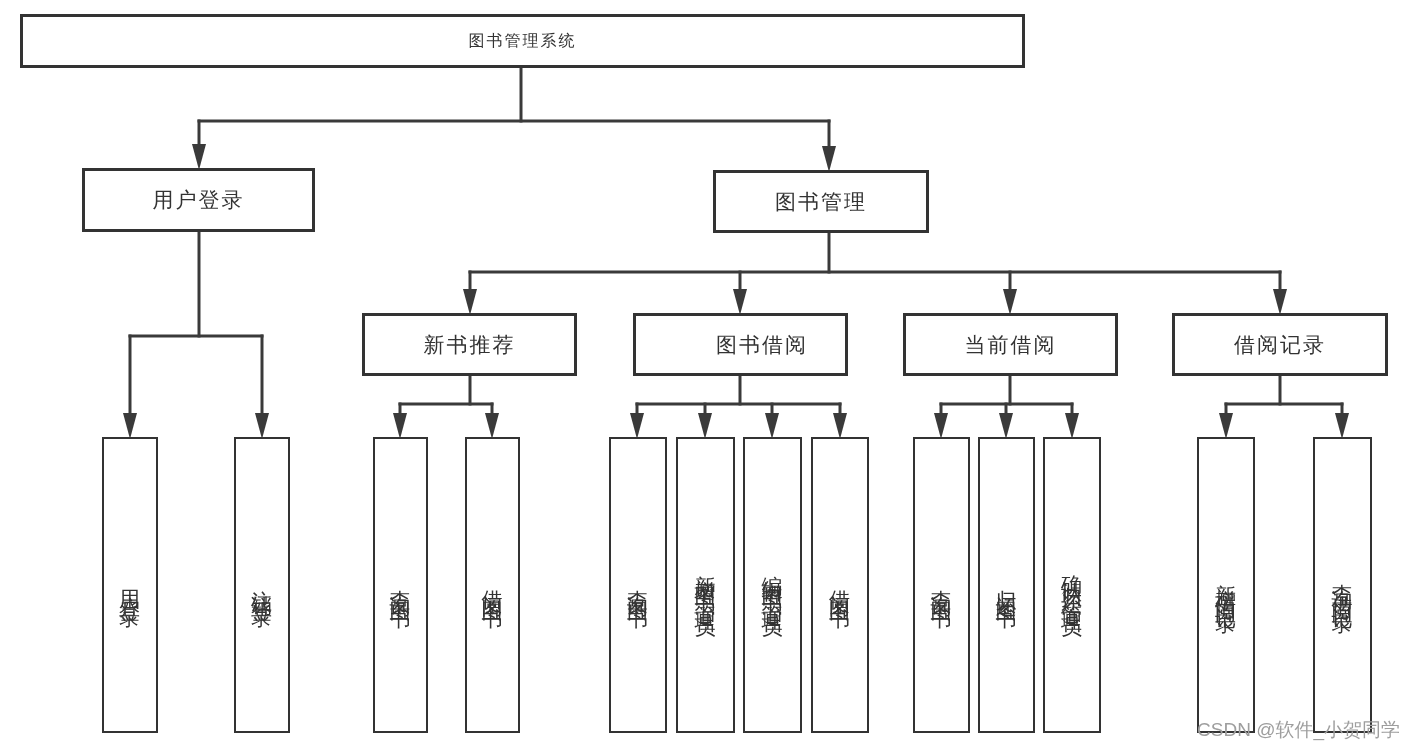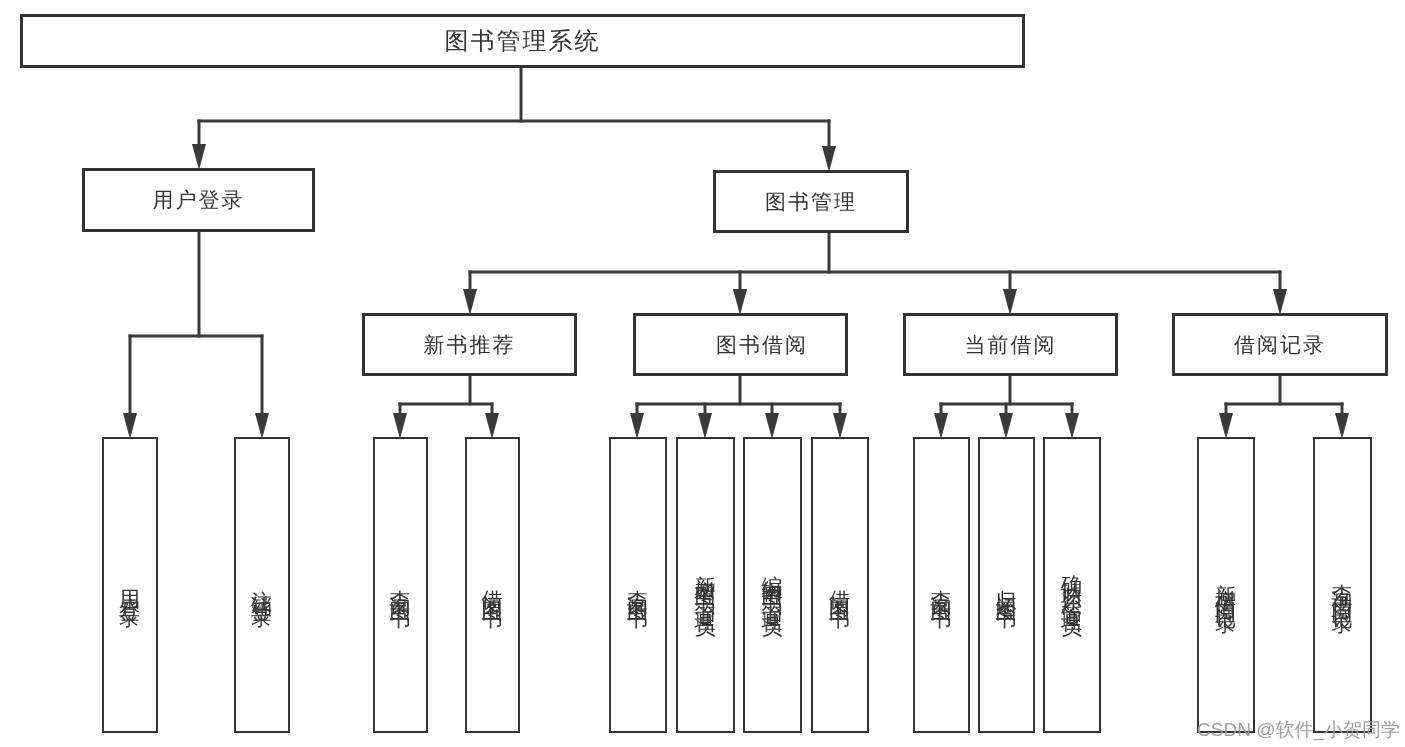--- a/index.html
+++ b/index.html
@@ -15,21 +15,21 @@
     position: absolute;
     box-sizing: border-box;
     background: var(--box_bg, #ffffff);
     border: 3px solid var(--border, #333333);
     color: var(--text, #333333);
     display: flex;
     align-items: center;
     justify-content: center;
   }
   .hbox { font-size: 21px; letter-spacing: 2px; }
-  .root-box { font-size: 24px; }
+  .root-box { font-size: 16px; }
   .vbox {
     border-width: 2.5px;
     writing-mode: vertical-rl;
     text-orientation: mixed;
     font-size: 21px;
     letter-spacing: 6px;
     line-height: 1.1;
     top: 437px;
     height: 296px;
   }
@@ -122,21 +122,21 @@
     <polygon points="1335,413 1349,413 1342,439"></polygon>
   </svg>
 
   <div class="box hbox root-box" style="left:20px; top:14px; width:1005px; height:54px;">
     <span>图书管理系统</span>
   </div>
 
   <div class="box hbox" style="left:82px; top:168px; width:233px; height:64px;">
     <span>用户登录</span>
   </div>
-  <div class="box hbox" style="left:713px; top:170px; width:196px; height:63px;">
+  <div class="box hbox" style="left:713px; top:170px; width:216px; height:63px;">
     <span>图书管理</span>
   </div>
 
   <div class="box hbox" style="left:362px; top:313px; width:215px; height:63px;">
     <span>新书推荐</span>
   </div>
   <div class="box hbox" style="left:633px; top:313px; width:215px; height:63px;padding-left:43px;">
     <span>图书借阅</span>
   </div>
   <div class="box hbox" style="left:903px; top:313px; width:215px; height:63px;">

